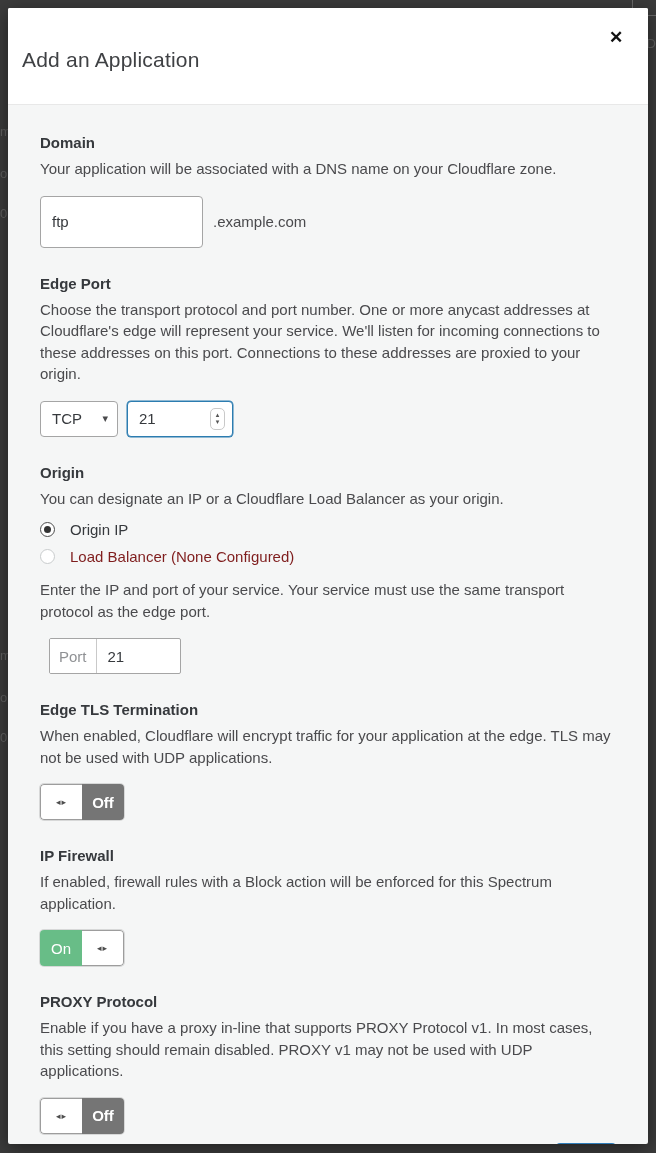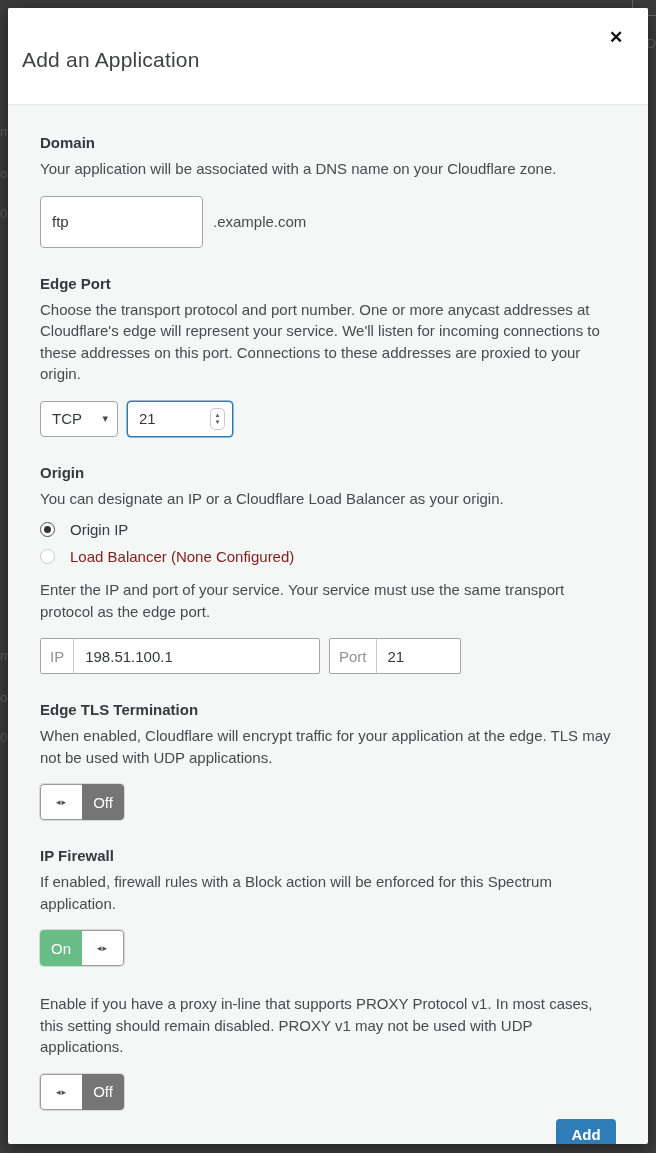--- a/index.html
+++ b/index.html
@@ -208,21 +208,21 @@
   }
   .t-knob {
     background: #fff;
     color: #4d4d4d;
     font-size: 9px;
     letter-spacing: 1px;
     border: 1px solid #9d9d9d;
   }
   .toggle-off .t-knob { border-radius: 4px 0 0 4px; border-right: none; }
   .toggle-on  .t-knob { border-radius: 0 4px 4px 0; border-left: none; }
-  .t-state-off { background: #757575; color: #fff; }
+  .t-state-off { background: #757575; color: #fff; font-weight: bold; }
   .t-state-on  { background: #68bd87; color: #fff; }
 
   .footer { text-align: right; padding: 9px 0 0 0; }
   .add-btn {
     width: 60px; height: 31px;
     background: #2e7cb8;
     color: #fff;
     border: none;
     border-radius: 4px;
     font-size: 15px;
@@ -290,24 +290,20 @@
         </div>
         <div class="radio-row" style="margin-bottom:0">
           <span class="radio-circle disabled"></span>
           <span class="radio-label disabled">Load Balancer (None Configured)</span>
         </div>
       </div>
 
       <p class="sec-desc">Enter the IP and port of your service. Your service must use the same transport protocol as the edge port.</p>
 
       <div class="row control-gap-lg">
-        <div class="group-input ip-group">
-          <span class="addon">IP</span>
-          <input type="text" value="198.51.100.1" style="">
-        </div>
         <div class="group-input port-group">
           <span class="addon">Port</span>
           <input type="text" value="21" style="">
         </div>
       </div>
     </div>
 
     <div class="section">
       <div class="sec-label">Edge TLS Termination</div>
       <p class="sec-desc">When enabled, Cloudflare will encrypt traffic for your application at the edge. TLS may not be used with UDP applications.</p>
@@ -324,20 +320,21 @@
       <p class="sec-desc">If enabled, firewall rules with a Block action will be enforced for this Spectrum application.</p>
       <div class="row control-gap-lg">
         <div class="toggle toggle-on">
           <span class="t-cell t-state-on">On</span>
           <span class="t-cell t-knob">◂▸</span>
         </div>
       </div>
     </div>
 
     <div class="section">
+      <div class="sec-label">PROXY Protocol</div>
       <p class="sec-desc">Enable if you have a proxy in-line that supports PROXY Protocol v1. In most cases, this setting should remain disabled. PROXY v1 may not be used with UDP applications.</p>
       <div class="row" style="margin-bottom:0">
         <div class="toggle toggle-off">
           <span class="t-cell t-knob">◂▸</span>
           <span class="t-cell t-state-off">Off</span>
         </div>
       </div>
     </div>
 
     <div class="footer">

